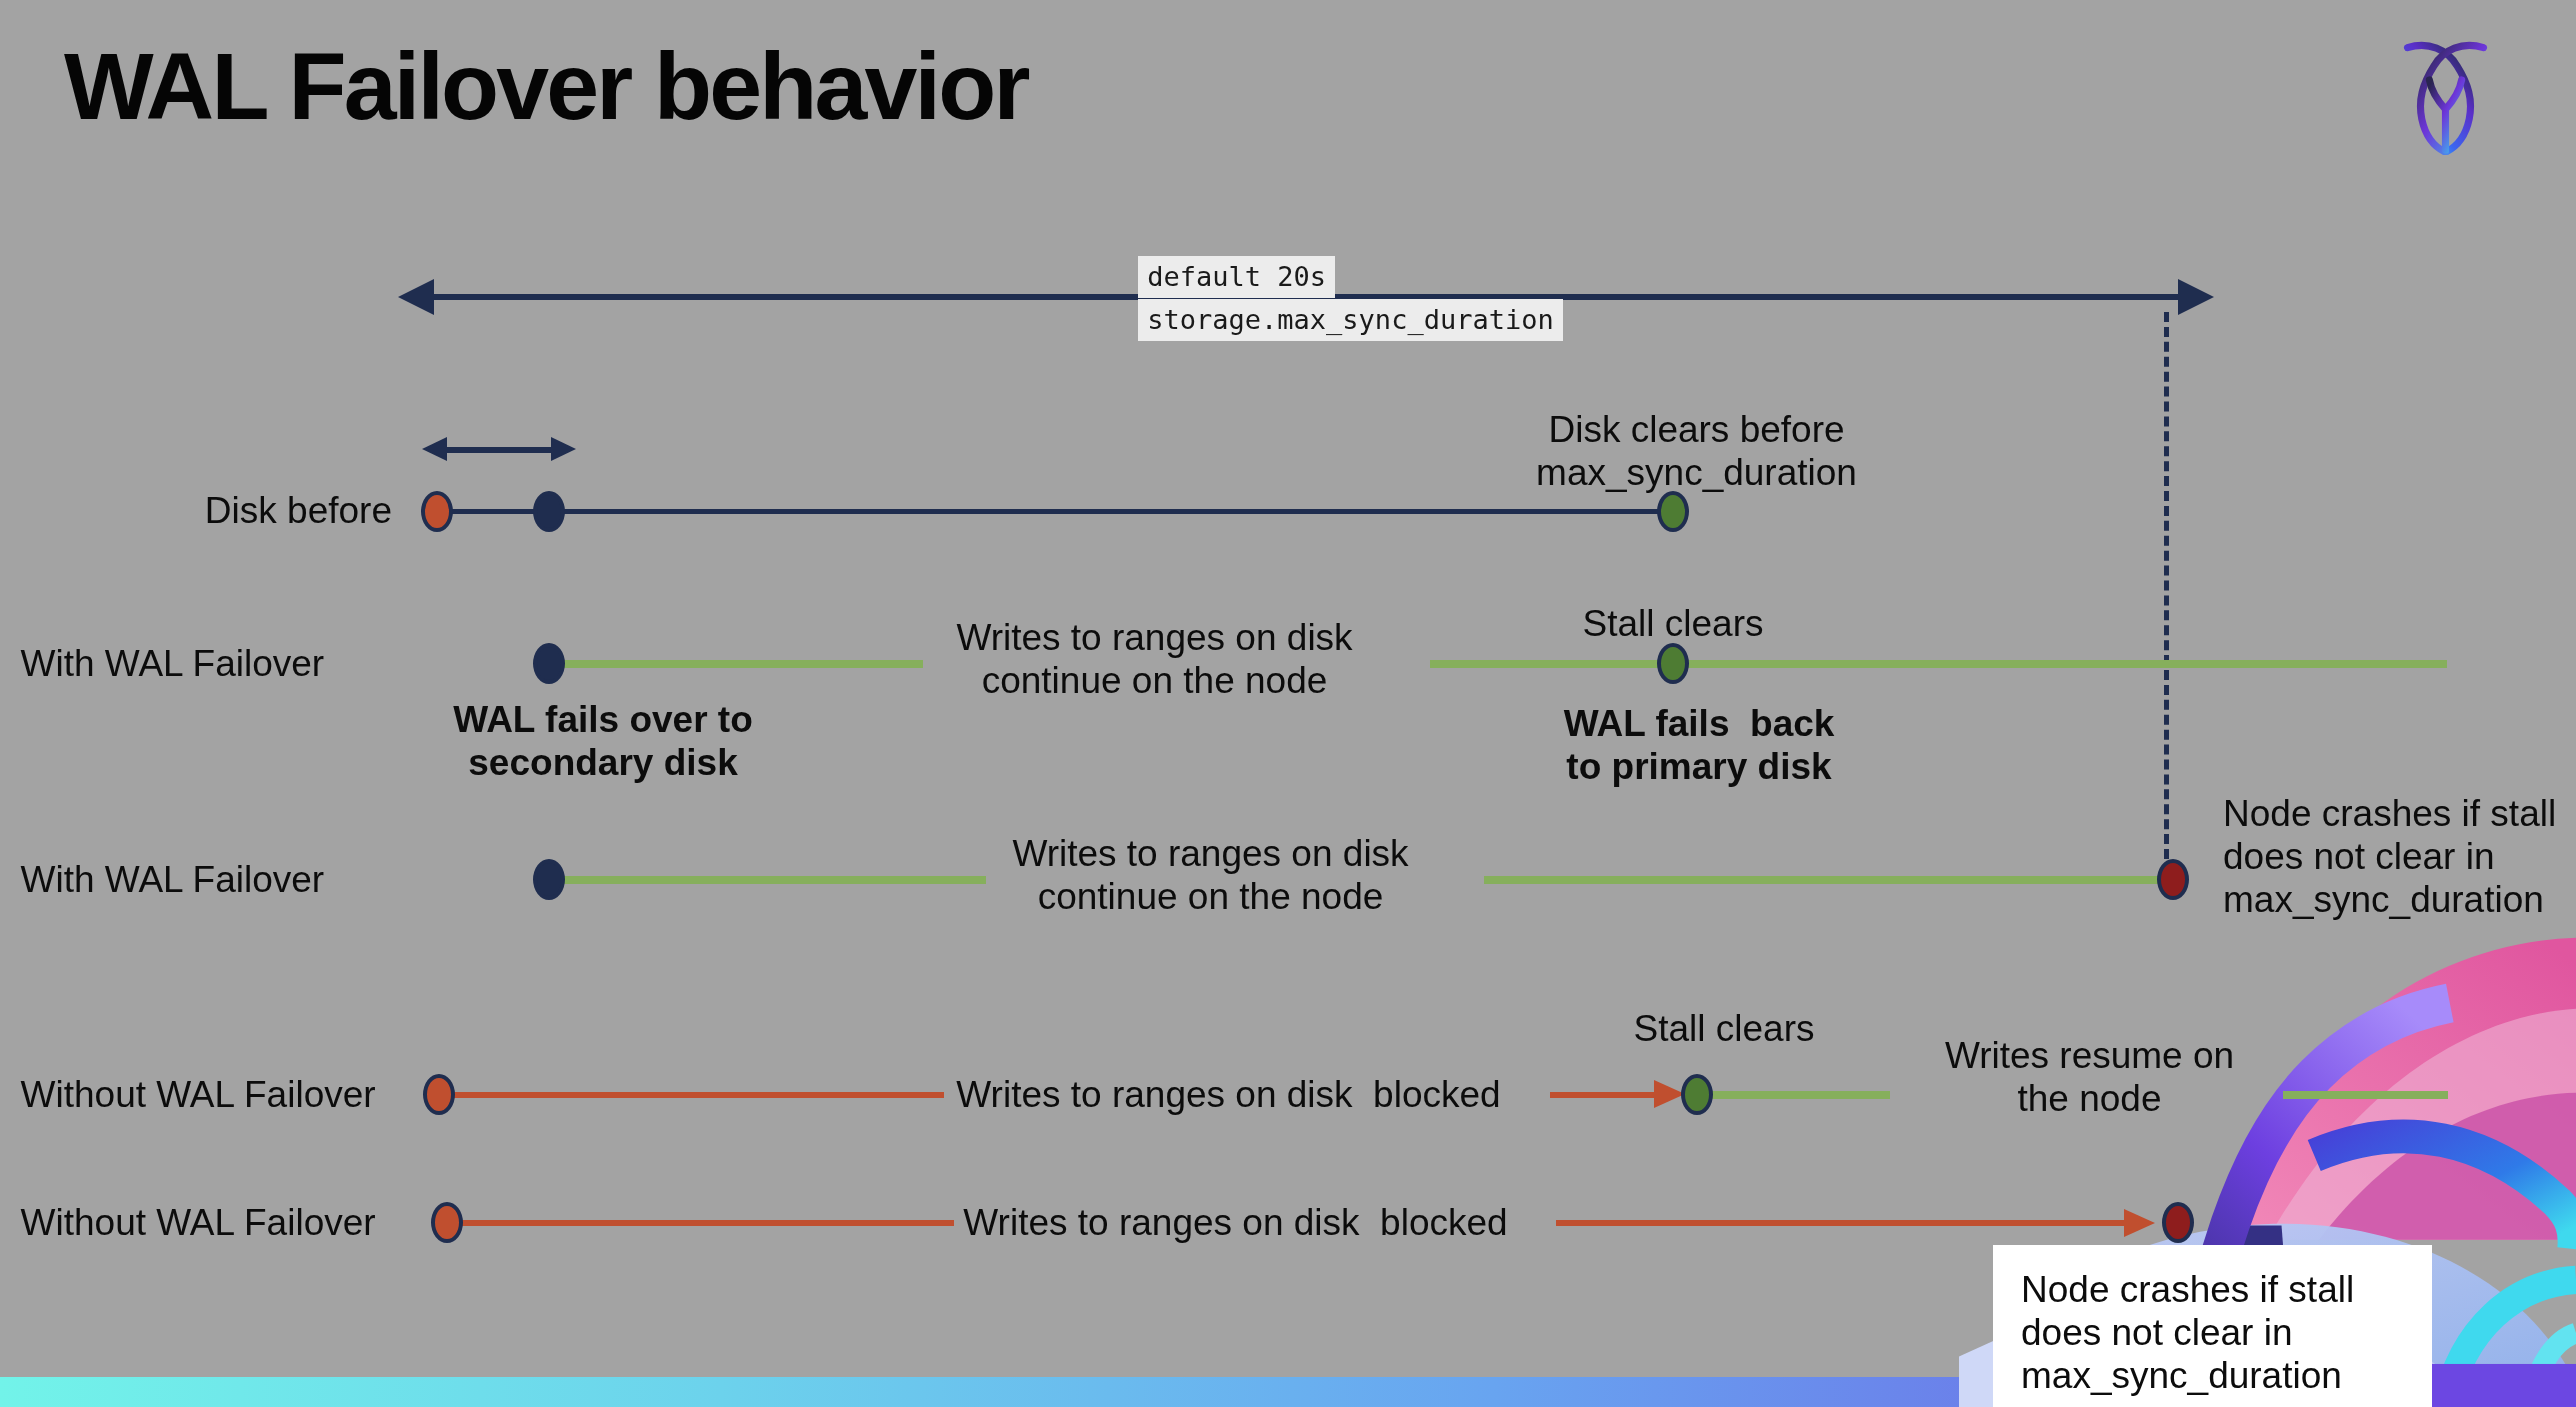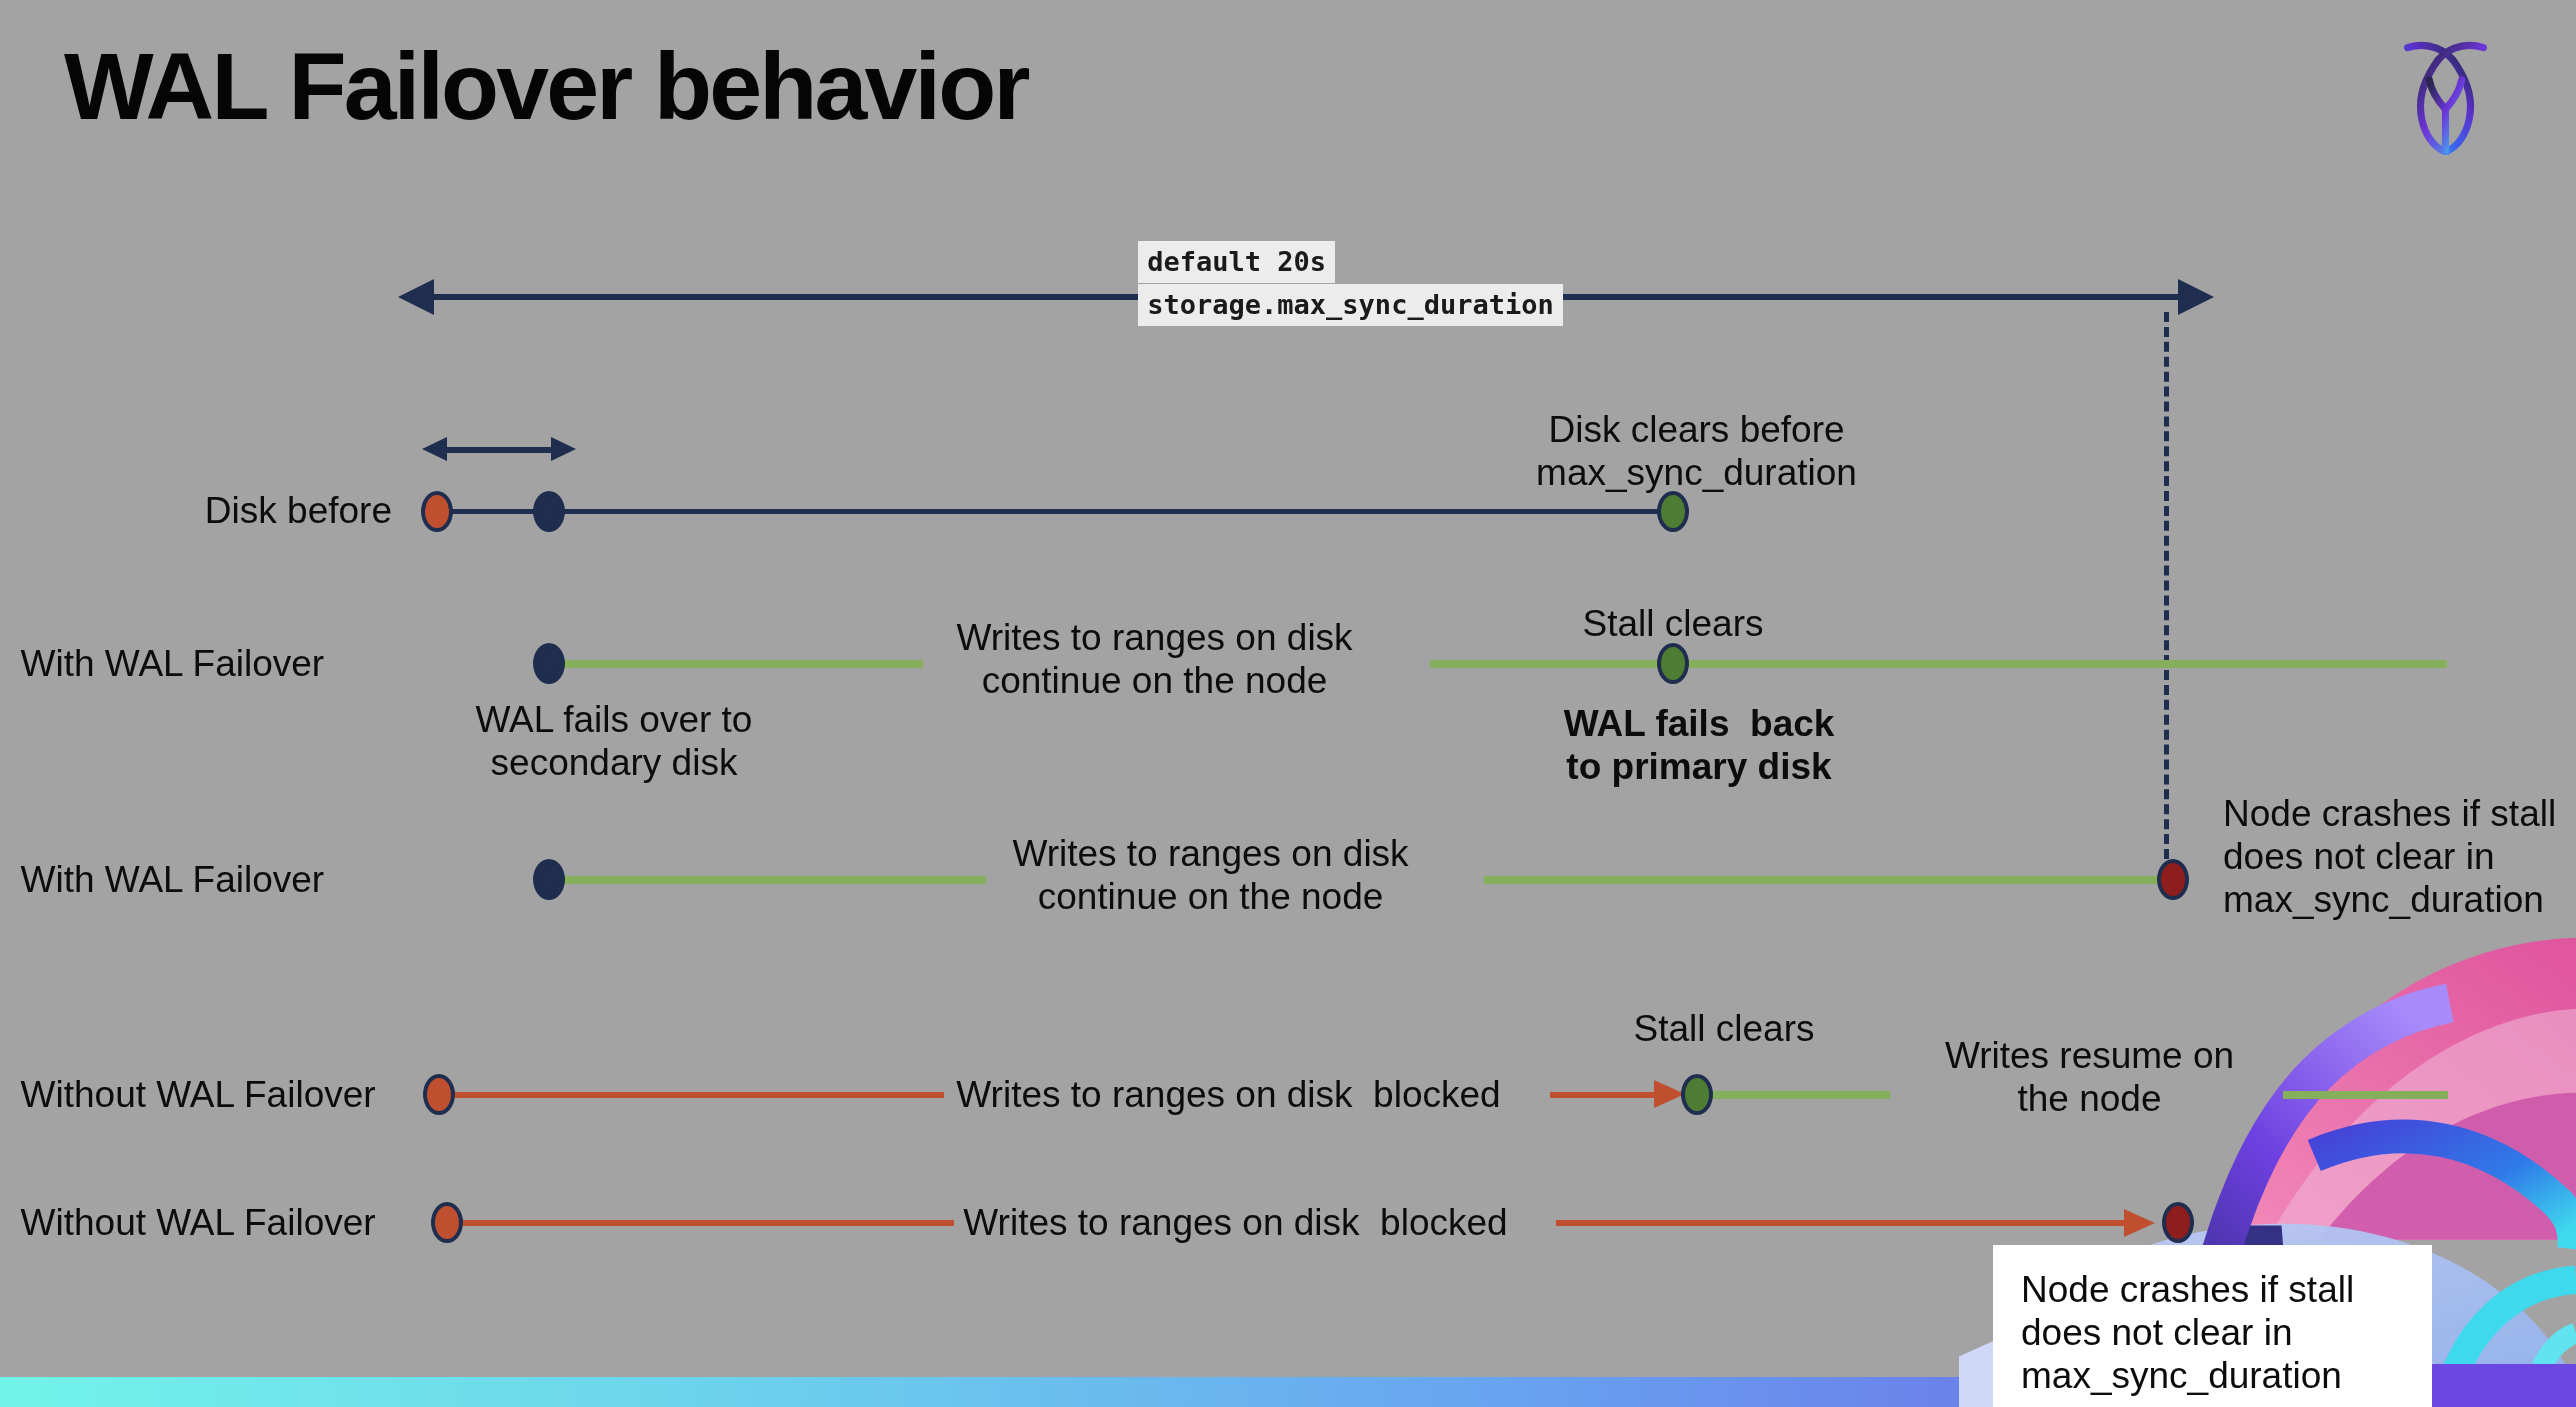--- a/index.html
+++ b/index.html
@@ -68,21 +68,21 @@
     <g fill="none" stroke-width="7.5" stroke-linecap="round" stroke-linejoin="round">
       <path stroke="url(#lgLogo)" d="M10,7 C32,0 52,9 62,26 C74,45 79,62 75,82 C71,101 61,112 50,117"></path>
       <path stroke="url(#lgLogo2)" d="M90,7 C68,0 48,9 38,26 C26,45 21,62 25,82 C29,101 39,112 50,117"></path>
       <path stroke="url(#lgLogo2)" d="M50,115 L50,72 M50,72 C41,62 35,52 33,41 M50,72 C59,62 65,52 67,41"></path>
     </g>
   </svg>
 
   <div class="line navy-line thick z4" style="left:432px;top:294px;width:1750px;"></div>
   <div class="tri tri-l-navy" style="left:398px;top:279px;"></div>
   <div class="tri tri-r-navy" style="left:2178px;top:279px;"></div>
-  <div class="abs mono-label z5" style="left:1138px;top:241px;font-weight:bold;">
+  <div class="abs mono-label z5" style="left:1138px;top:256px;">
     <span>default 20s</span>
     <span>storage.max_sync_duration</span>
   </div>
 
   <div class="line navy-line thick z4" style="left:441px;top:447px;width:114px;"></div>
   <div class="tri tri-l-navy sm" style="left:422px;top:437px;"></div>
   <div class="tri tri-r-navy sm" style="left:551px;top:437px;"></div>
 
   <div class="dash-v z4" style="left:2164px;top:312px;height:547px;"></div>
 
@@ -95,21 +95,21 @@
 max_sync_duration</div>
 
   <div class="abs txt" style="left:20.6px;top:643px;width:336px;">With WAL Failover</div>
   <div class="dot dot-navy" style="left:533px;top:643px;"></div>
   <div class="line green-line z4" style="left:561px;top:660px;width:362px;"></div>
   <div class="abs txt center z5" style="left:935px;top:617px;width:439px;">Writes to ranges on disk
 continue on the node</div>
   <div class="line green-line z4" style="left:1430px;top:660px;width:1017px;"></div>
   <div class="dot dot-green" style="left:1657px;top:643px;"></div>
   <div class="abs txt center z5" style="left:1533px;top:603px;width:280px;">Stall clears</div>
-  <div class="abs txt center z5" style="left:427px;top:699px;width:374px;">WAL fails over to
+  <div class="abs txt center z5" style="left:416px;top:699px;width:374px;font-weight:bold;">WAL fails over to
 secondary disk</div>
   <div class="abs txt center z5" style="left:1512px;top:703px;width:374px;font-weight:bold;">WAL fails  back
 to primary disk</div>
 
   <div class="abs txt" style="left:20.6px;top:859px;width:336px;">With WAL Failover</div>
   <div class="dot dot-navy" style="left:533px;top:859px;"></div>
   <div class="line green-line z4" style="left:561px;top:876px;width:425px;"></div>
   <div class="abs txt center z5" style="left:991px;top:833px;width:439px;">Writes to ranges on disk
 continue on the node</div>
   <div class="line green-line z4" style="left:1484px;top:876px;width:675px;"></div>

